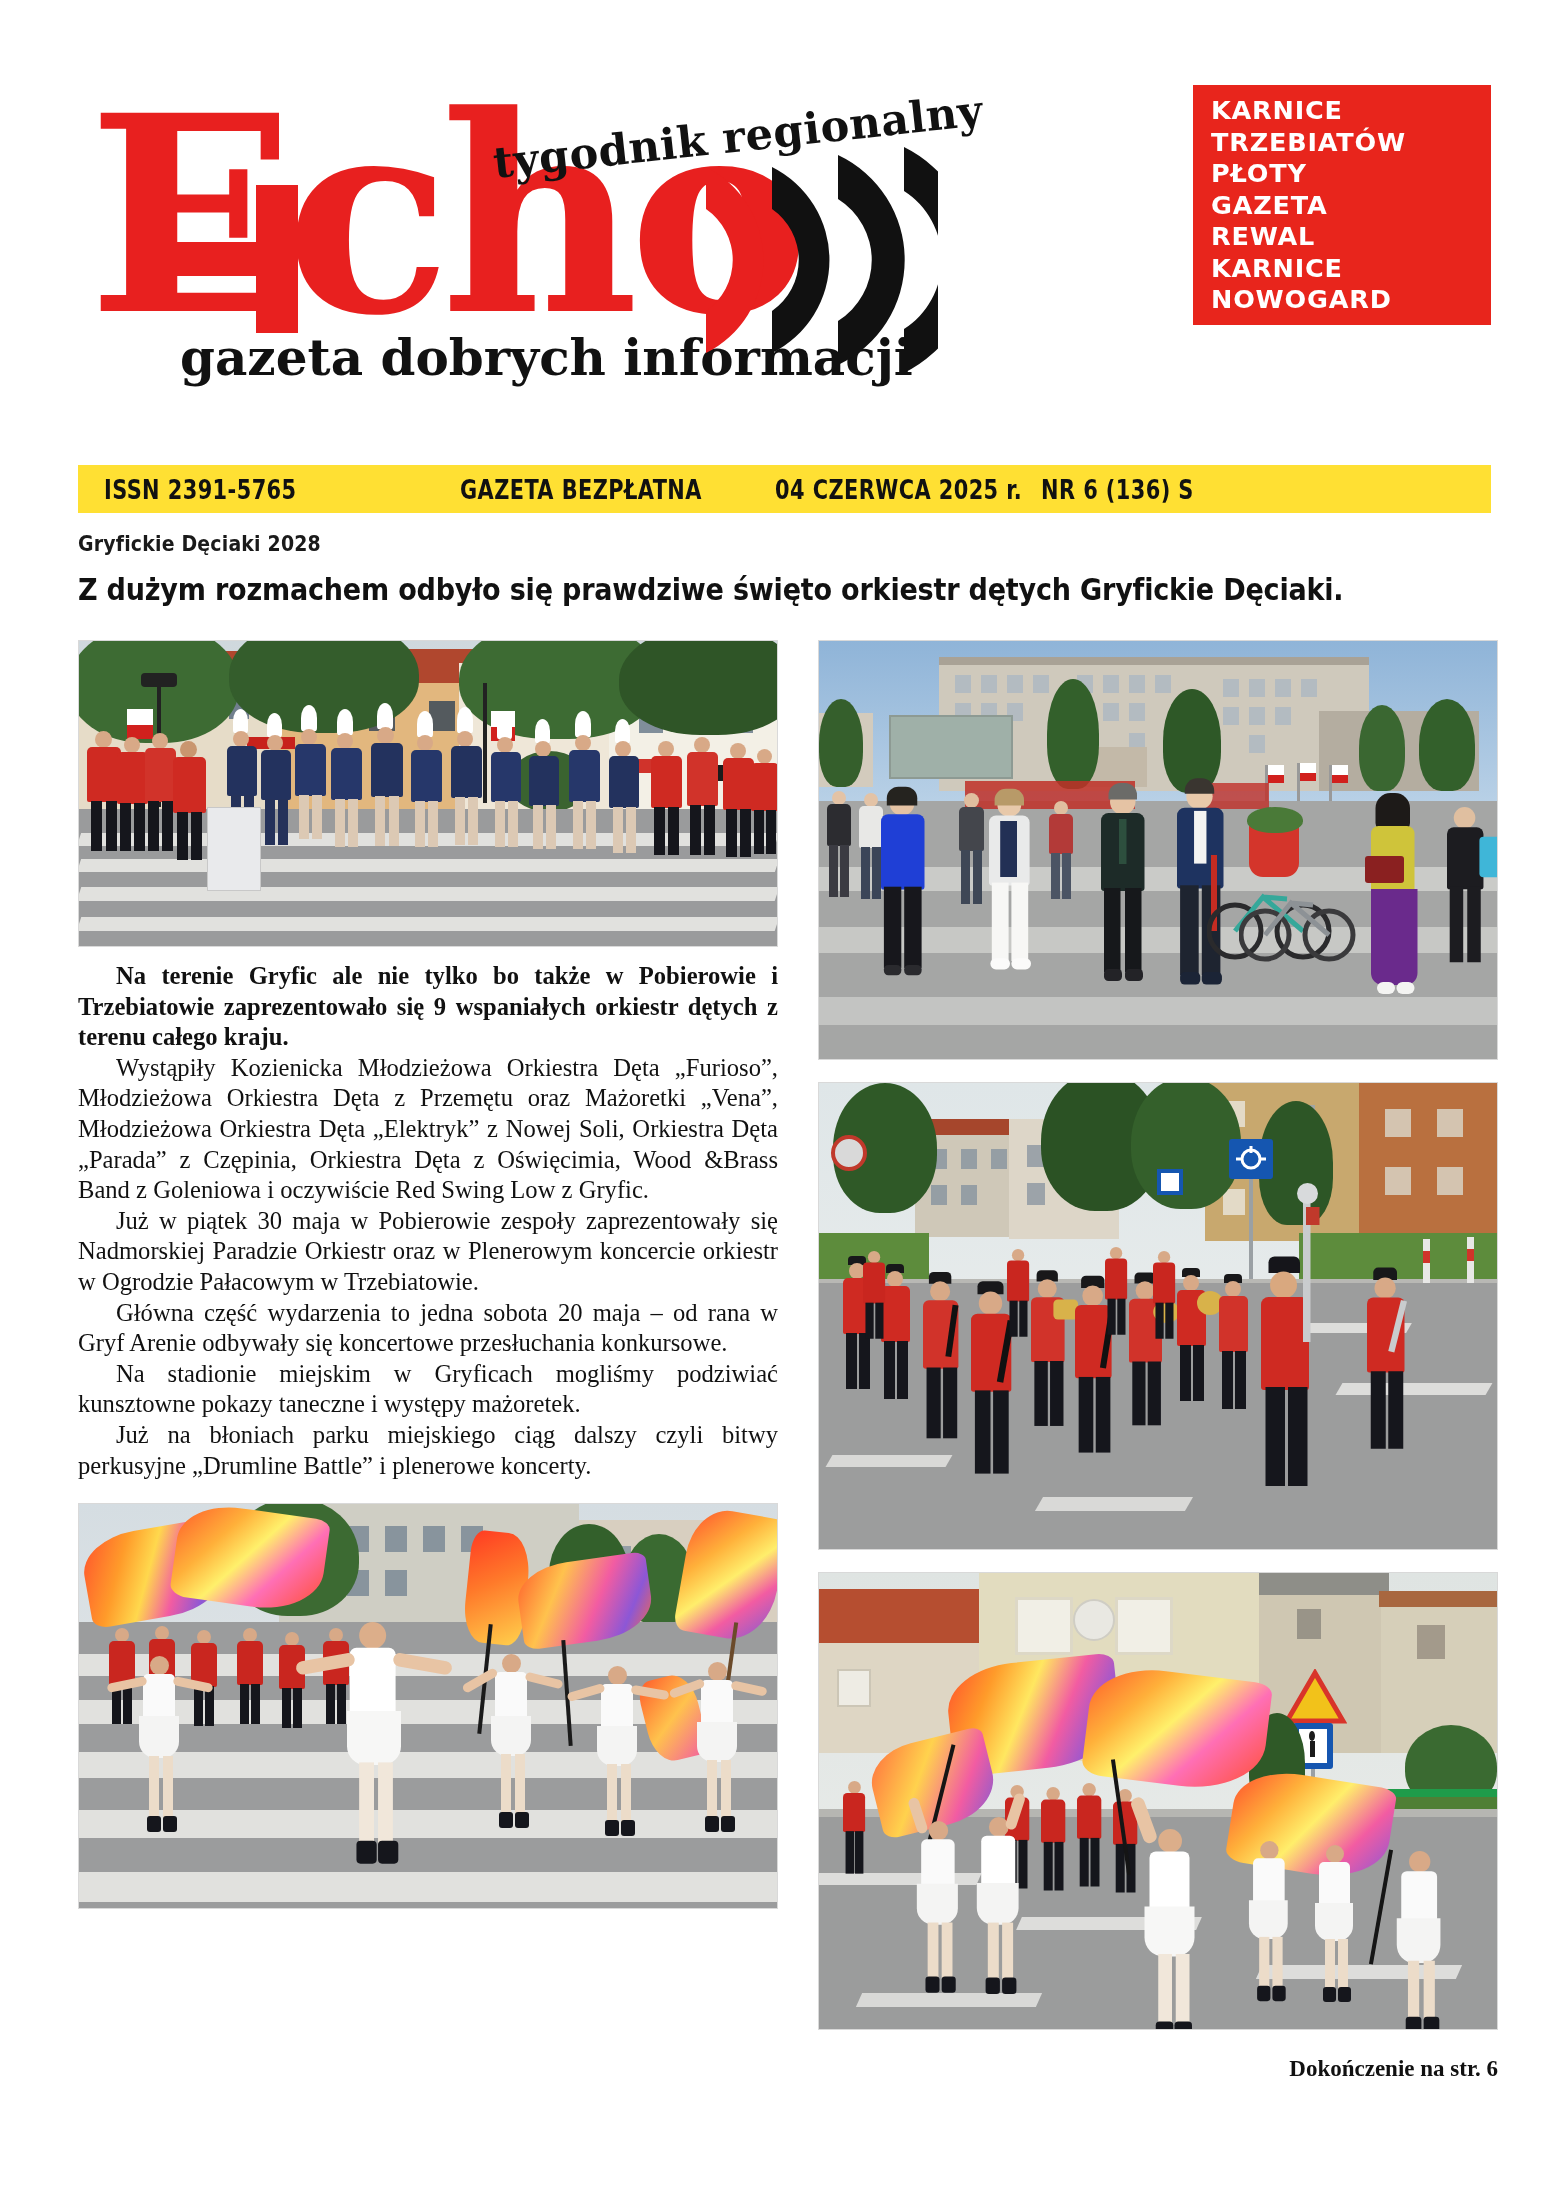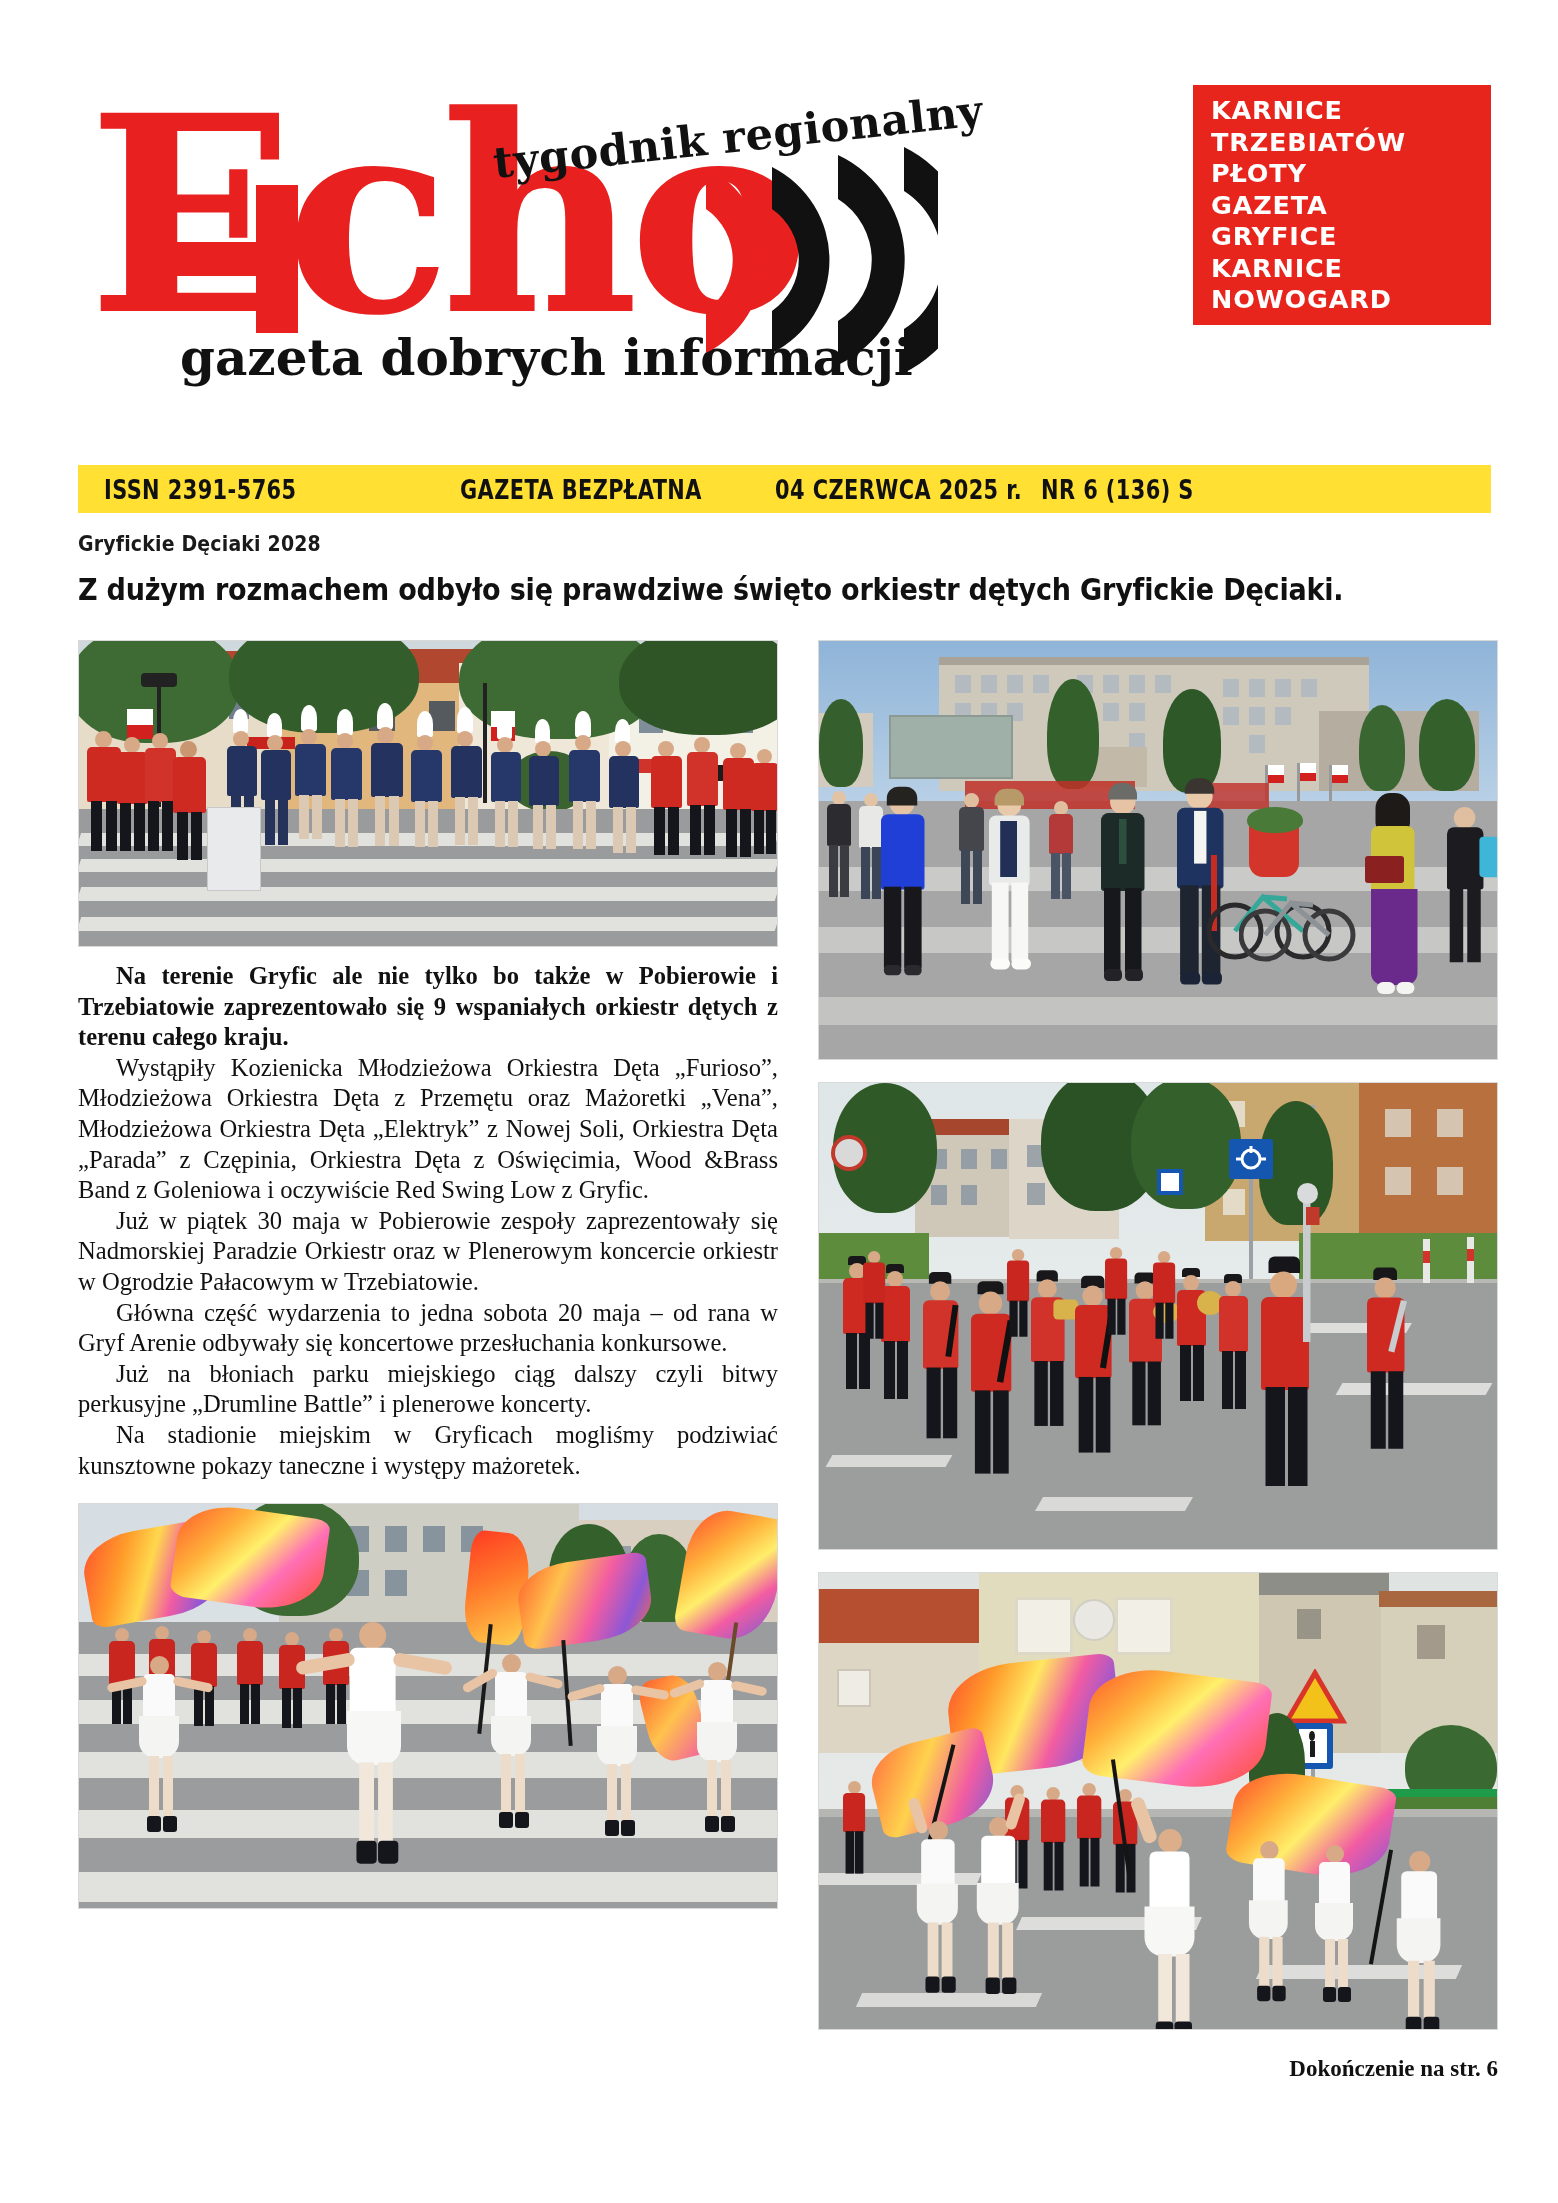--- a/index.html
+++ b/index.html
@@ -184,21 +184,21 @@
         <path d="M206,2 A126,126 0 0 1 206,228 L206,184 A82,82 0 0 0 206,46 Z" fill="#111111"></path>
       </svg>
     </div>
 
     <div class="towns">
       <ul>
         <li>KARNICE</li>
         <li>TRZEBIATÓW</li>
         <li>PŁOTY</li>
         <li>GAZETA</li>
-        <li>GRYFICE</li>
+        <li>REWAL</li>
         <li>KARNICE</li>
         <li>NOWOGARD</li>
       </ul>
     </div>
   </div>
 
   <div class="infobar">
     <span class="ib-issn">ISSN 2391-5765</span>
     <span class="ib-free">GAZETA BEZPŁATNA</span>
     <span class="ib-date">04 CZERWCA  2025 r.</span>
@@ -386,22 +386,22 @@
 
         <div class="bldg" style="left:128px;top:166px;width:52px;height:82px;background:#e9eaec;border:1px solid #c8c8c8;"></div>
       </div>
     </div>
 
     <div class="article">
       <p class="lead">Na terenie Gryfic ale nie tylko bo także w Pobierowie i Trzebiatowie zaprezentowało się 9 wspaniałych orkiestr dętych z terenu całego kraju.</p>
       <p>Wystąpiły Kozienicka Młodzieżowa Orkiestra Dęta „Furioso”, Młodzieżowa Orkiestra Dęta z Przemętu oraz Mażoretki „Vena”, Młodzieżowa Orkiestra Dęta „Elektryk” z Nowej Soli, Orkiestra Dęta „Parada” z Czępinia, Orkiestra Dęta z Oświęcimia, Wood &amp;Brass Band z Goleniowa i oczywiście Red Swing Low z Gryfic.</p>
       <p>Już w piątek 30 maja w Pobierowie zespoły zaprezentowały się Nadmorskiej Paradzie Orkiestr oraz w Plenerowym koncercie orkiestr w Ogrodzie Pałacowym w Trzebiatowie.</p>
       <p>Główna część wydarzenia to jedna sobota 20 maja – od rana w Gryf Arenie odbywały się koncertowe przesłuchania konkursowe.</p>
+      <p>Na stadionie miejskim w Gryficach mogliśmy podziwiać kunsztowne pokazy taneczne i występy mażoretek.</p>
       <p>Już na błoniach parku miejskiego ciąg dalszy czyli bitwy perkusyjne „Drumline Battle” i plenerowe koncerty.</p>
-      <p>Na stadionie miejskim w Gryficach mogliśmy podziwiać kunsztowne pokazy taneczne i występy mażoretek.</p>
     </div>
 
     <div class="photo" style="width:698px;height:404px;margin-top:22px;">
       <div class="photo-inner">
         <div class="sky" style="background:linear-gradient(#d5dde2,#e8eaea);"></div>
         <div class="bldg" style="left:200px;top:0;width:300px;height:120px;background:#cfcec4;"></div>
         <div class="bldg" style="left:500px;top:16px;width:200px;height:110px;background:#d8cfc0;"></div>
         <div class="win" style="left:230px;top:22px;width:22px;height:26px;background:#7b8a96;"></div>
         <div class="win" style="left:268px;top:22px;width:22px;height:26px;background:#7b8a96;"></div>
         <div class="win" style="left:306px;top:22px;width:22px;height:26px;background:#7b8a96;"></div>

